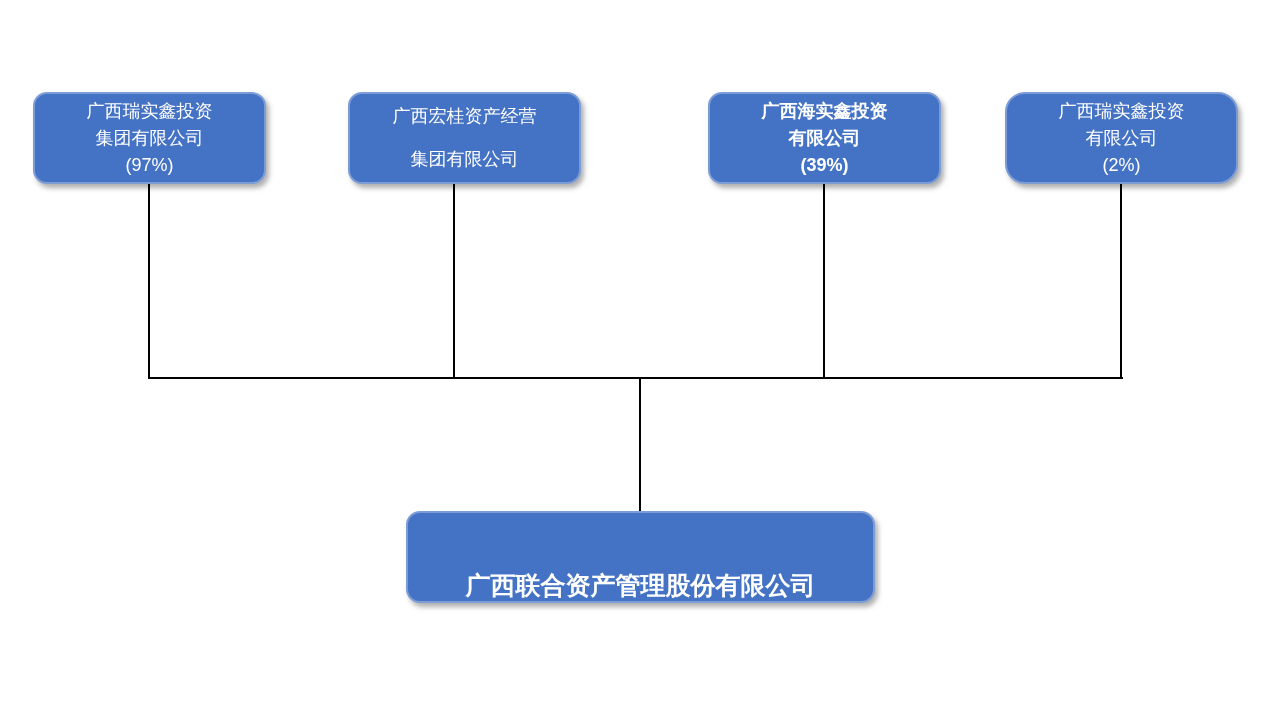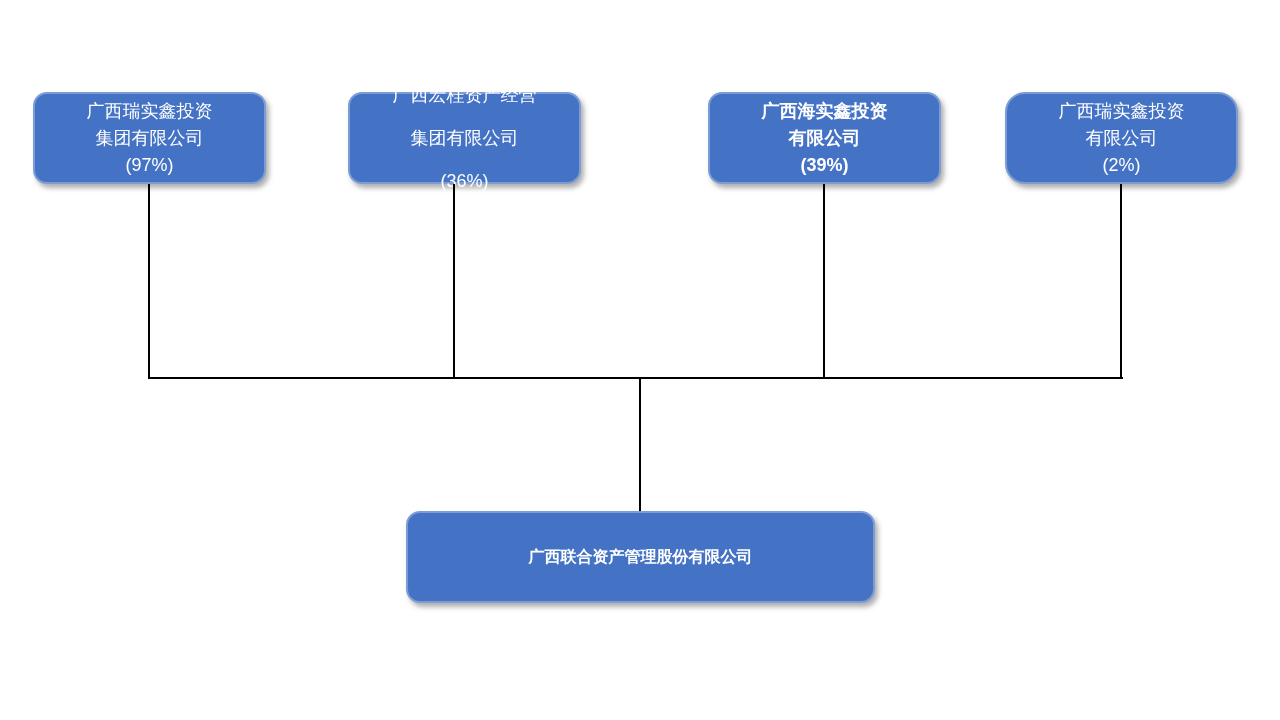--- a/index.html
+++ b/index.html
@@ -44,22 +44,23 @@
   .sh-2 { left: 348px; gap: 16px; }
   .sh-3 { left: 708px; font-weight: bold; }
   .sh-4 { left: 1005px; border-radius: 20px; }
   .company {
     left: 406px;
     top: 511px;
     width: 469px;
     height: 92px;
     font-family: "Liberation Serif", serif;
     font-weight: bold;
-    font-size: 16px;
+    font-size: 25px;
     line-height: 30px;
+    justify-content: flex-end;
   }
   .vline {
     position: absolute;
     width: 2px;
     background: var(--connector);
   }
   .hline {
     position: absolute;
     height: 2px;
     background: var(--connector);
@@ -79,21 +80,20 @@
 
   <div class="node shareholder sh-1">
     <div class="line">广西瑞实鑫投资</div>
     <div class="line">集团有限公司</div>
     <div class="line">(97%)</div>
   </div>
 
   <div class="node shareholder sh-2">
     <div class="line">广西宏桂资产经营</div>
     <div class="line">集团有限公司</div>
-    <div class="line">(36%)</div>
   </div>
 
   <div class="node shareholder sh-3">
     <div class="line">广西海实鑫投资</div>
     <div class="line">有限公司</div>
     <div class="line">(39%)</div>
   </div>
 
   <div class="node shareholder sh-4">
     <div class="line">广西瑞实鑫投资</div>

